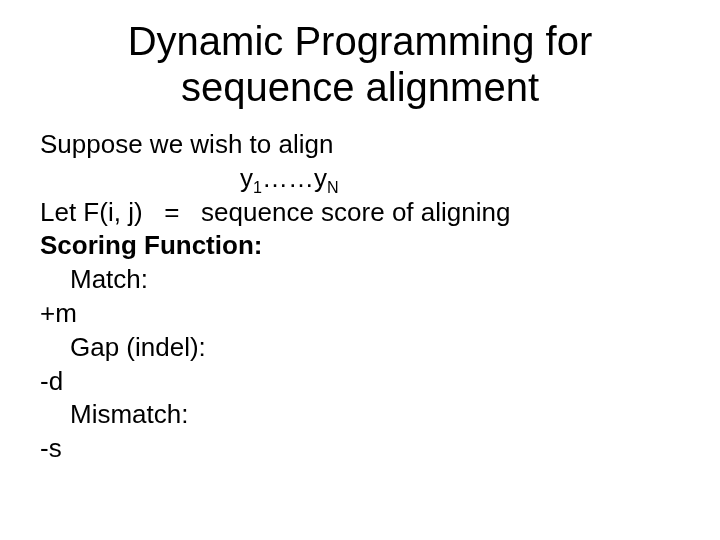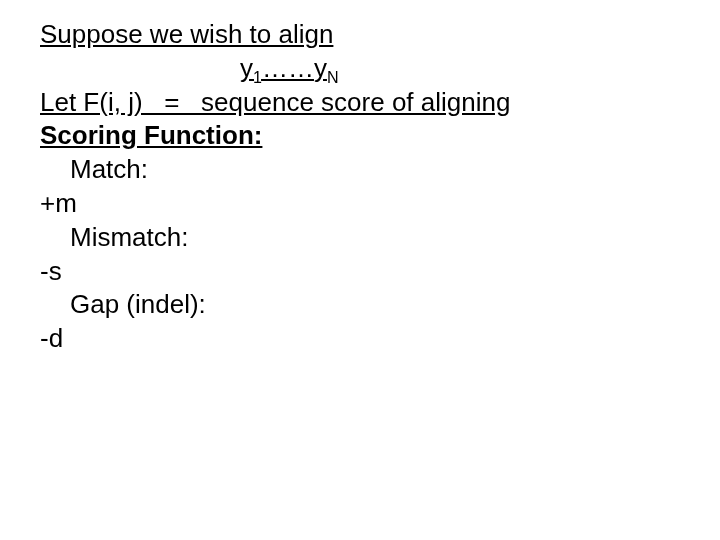--- a/index.html
+++ b/index.html
@@ -23,26 +23,24 @@
     text-align: center;
     margin: 0 0 18px 0;
     font-weight: normal;
   }
   .body {
     font-size: 26px;
     line-height: 1.3;
   }
   .line {
     white-space: pre;
-    text-decoration: underline;
   }
   .indent1 { padding-left: 200px; }
   .scoring-header {
     font-weight: bold;
-    text-decoration: underline;
   }
   .scoring-row {
     display: flex;
     flex-direction: column;
   }
   .scoring-label {
     width: 200px;
     padding-left: 30px;
   }
   .scoring-value {
@@ -52,43 +50,44 @@
     font-size: 0.62em;
     vertical-align: sub;
     line-height: 0;
   }
 </style>
 </head>
 <body>
 
 <div class="slide">
 
+  <h1 class="title">Dynamic Programming for sequence alignment</h1>
 
   <div class="body">
 
     <div class="line">Suppose we wish to align</div>
 
 
     <div class="line indent1"><span>y</span><sub>1</sub><span>……</span><span>y</span><sub>N</sub></div>
 
     <div class="line">Let F(i, j)   =   sequence score of aligning</div>
 
 
 
     <div class="line scoring-header">Scoring Function:</div>
 
     <div class="scoring-row">
       <div class="scoring-label">Match:</div>
       <div class="scoring-value">+m</div>
     </div>
 
     <div class="scoring-row">
-      <div class="scoring-label">Mismatch:</div>
-      <div class="scoring-value">-s</div>
+      <div class="scoring-label">Gap (indel):</div>
+      <div class="scoring-value">-d</div>
     </div>
 
     <div class="scoring-row">
-      <div class="scoring-label">Gap (indel):</div>
-      <div class="scoring-value">-d</div>
+      <div class="scoring-label">Mismatch:</div>
+      <div class="scoring-value">-s</div>
     </div>
 
   </div>
 </div>
 
 </body></html>

